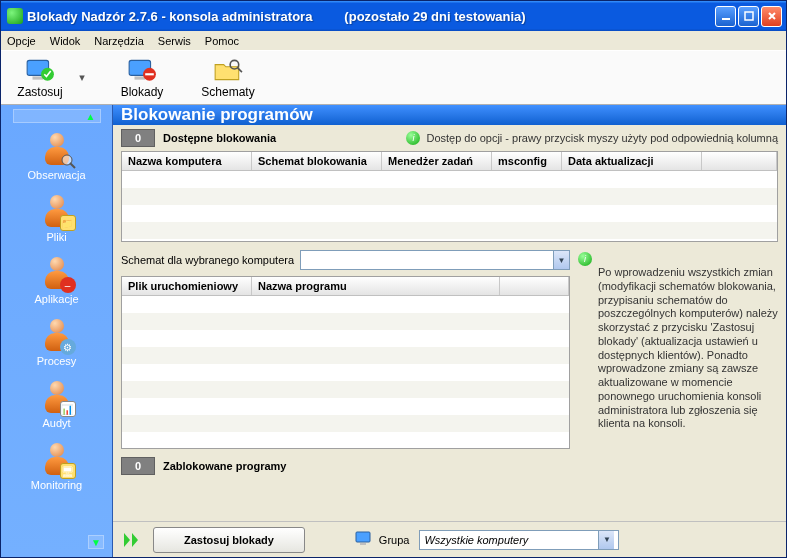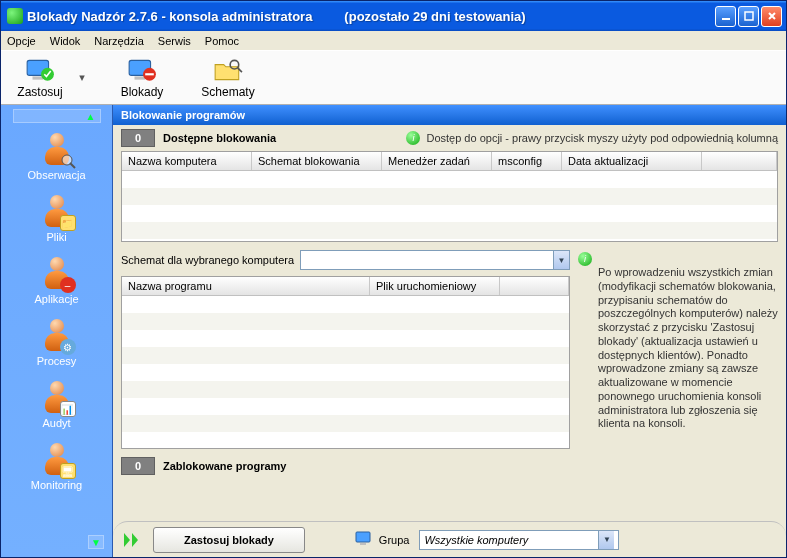--- a/index.html
+++ b/index.html
@@ -22,40 +22,40 @@
   .body-row { flex: 1; display: flex; min-height: 0; }
   .sidebar { width: 112px; background: linear-gradient(to bottom, #6aa8ff 0%, #74b0ff 100%); border-right: 1px solid #2a5ab0; display: flex; flex-direction: column; align-items: center; padding-top: 4px; position: relative; }
   .nav-arrow { width: 88px; height: 14px; background: rgba(255,255,255,.15); border: 1px solid rgba(255,255,255,.3); display: flex; align-items: center; justify-content: flex-end; padding-right:4px; color: #0f4; font-size: 10px; margin-bottom: 4px; }
   .nav-arrow.bottom { position: absolute; right: 8px; bottom:4px; width:16px; justify-content:center; padding:0; }
   .sbitem { width: 100%; display: flex; flex-direction: column; align-items: center; gap: 2px; color: #fff; padding: 6px 0 8px; }
   .sbitem .sbicon { width: 34px; height: 34px; position: relative; }
   .sbicon .head { width: 14px; height: 14px; background: radial-gradient(circle at 35% 30%, #ffd9b0, #e08040); border-radius: 50%; position: absolute; top: 0; left: 10px; }
   .sbicon .torso { width: 24px; height: 18px; background: linear-gradient(to bottom, #ff9a40, #d06010); border-radius: 10px 10px 6px 6px; position: absolute; bottom: 2px; left: 5px; }
   .sbicon .badge { position: absolute; right: -2px; bottom: -2px; width: 16px; height: 16px; border-radius: 3px; display:flex; align-items:center; justify-content:center; font-size:10px; }
   .main { flex: 1; display: flex; flex-direction: column; min-width: 0; }
-  .pane-header { height: 20px; background: linear-gradient(to bottom, #4090ff, #1060d0); color: #fff; font-weight: bold; display: flex; align-items: center; padding: 0 8px; font-size: 11px; }
+  .pane-header { height: 20px; background: linear-gradient(to bottom, #4090ff, #1060d0); color: #fff; font-weight: bold; display: flex; align-items: center; padding: 0 8px; font-size: 17px; }
   .section-row { display: flex; align-items: center; gap: 8px; padding: 4px 8px; }
   .count-box { width: 34px; height: 18px; background: #808080; color: #fff; display: flex; align-items: center; justify-content: center; font-weight: bold; border: 1px solid #606060; }
   .section-title { font-weight: bold; }
   .hint { margin-left: auto; display: flex; align-items: center; gap: 6px; color: #333; }
   .info-dot { width: 14px; height: 14px; border-radius: 50%; background: radial-gradient(circle at 35% 30%, #9f9, #1a1); display:flex; align-items:center; justify-content:center; color:#fff; font-size:9px; font-style:italic; }
   .grid { border: 1px solid #a0a0a0; margin: 0 8px; }
-  .grid-head { display: flex; background: linear-gradient(to bottom, #fff, #e4e4e4); border-bottom: 1px solid #c0c0c0; }
+  .grid-head { display: flex; background: linear-gradient(to bottom, #fff, #e4e4e4); border-bottom: 1px solid #c0c0c0; font-weight: bold; }
   .gh { padding: 3px 6px; border-right: 1px solid #c8c8c8; white-space: nowrap; overflow: hidden; }
   .grid-body { background: #fff; }
   .grid-body.striped { background: repeating-linear-gradient(to bottom, #fff 0, #fff 17px, #f4f4ee 17px, #f4f4ee 34px); }
   .middle-row { display: flex; gap: 8px; padding: 8px 8px 4px; align-items: flex-start; }
   .left-col { flex: 1; min-width: 0; display:flex; flex-direction:column; }
   .schema-line { display: flex; align-items: center; gap: 6px; margin-bottom: 6px; }
   .combo { flex:1; height: 20px; border: 1px solid #7f9db9; background: #fff; display: flex; align-items: center; justify-content: flex-end; }
   .combo .cbtn { width: 16px; height: 100%; background: linear-gradient(to bottom,#dce6f8,#b0c8ee); border-left:1px solid #7f9db9; display:flex; align-items:center; justify-content:center; font-size:8px; color:#345; }
   .info-col { width: 200px; display: flex; gap: 6px; }
   .info-col .info-dot { flex-shrink:0; margin-top:2px;}
   .info-text { font-size: 11px; color: #333; line-height: 1.25; margin-top: 16px; }
-  .footer { height: 36px; border-top: 1px solid #c0c0c0; display: flex; align-items: center; gap: 10px; padding: 16px 8px; background:#ece9d8;border-radius:15px; }
+  .footer { height: 36px; border-top: 1px solid #c0c0c0; display: flex; align-items: center; gap: 10px; padding: 16px 8px; background:#ece9d8; }
   .play-icon { width:22px; height:20px; display:flex; align-items:center; justify-content:center; }
   .action-btn { height: 26px; padding: 0 30px; background: linear-gradient(to bottom,#fff,#e6e6e0); border: 1px solid #888; border-radius: 3px; font-weight: bold; display:flex; align-items:center; }
   .grp-label { display:flex; align-items:center; gap:6px; margin-left: 40px; }
   .grp-combo { width: 200px; height: 20px; border:1px solid #7f9db9; background:#fff; display:flex; align-items:center; padding:0 4px;font-style:italic; }
   .grp-combo .cbtn { margin-left:auto; width:16px; height:100%; background: linear-gradient(to bottom,#dce6f8,#b0c8ee); border-left:1px solid #7f9db9; display:flex; align-items:center; justify-content:center; font-size:8px; color:#345;}
   .monitor-icon { width:28px; height:22px; }
 </style>
 </head>
 <body>
 
@@ -216,22 +216,22 @@
       <div class="middle-row">
         <div class="left-col">
           <div class="schema-line">
             <span>Schemat dla wybranego komputera</span>
             <div class="combo">
               <div class="cbtn">▼</div>
             </div>
           </div>
           <div class="grid" style="margin:0">
             <div class="grid-head">
+              <div class="gh" style="width:130px">Plik uruchomieniowy</div>
               <div class="gh" style="width:248px">Nazwa programu</div>
-              <div class="gh" style="width:130px">Plik uruchomieniowy</div>
               <div class="gh" style="flex:1"></div>
             </div>
             <div class="grid-body striped" style="height:152px"></div>
           </div>
         </div>
         <div class="info-col">
           <div class="info-dot">i</div>
           <div class="info-text">Po wprowadzeniu wszystkich zmian (modyfikacji schematów blokowania, przypisaniu schematów do poszczególnych komputerów) należy skorzystać z przycisku 'Zastosuj blokady' (aktualizacja ustawień u dostępnych klientów). Ponadto wprowadzone zmiany są zawsze aktualizowane w momencie ponownego uruchomienia konsoli administratora lub zgłoszenia się klienta na konsoli.</div>
         </div>
       </div>

